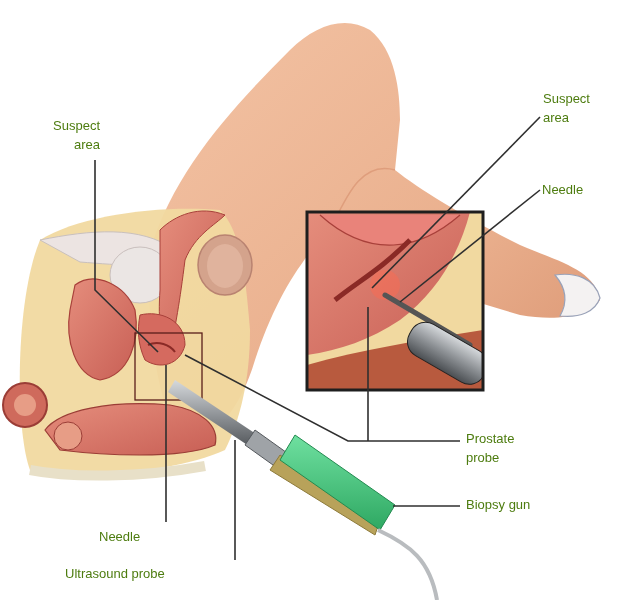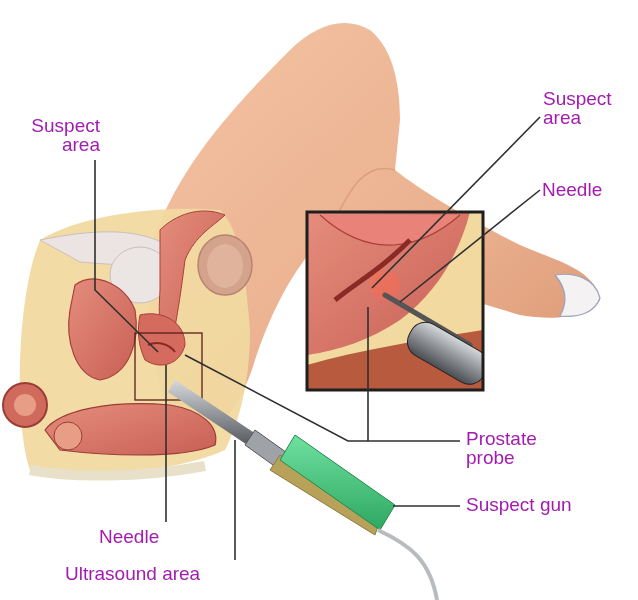--- a/index.html
+++ b/index.html
@@ -1,20 +1,20 @@
 <!DOCTYPE html>
 <html><head>
 <meta charset="utf-8">
 <style>
   html, body { margin: 0; padding: 0; background: #ffffff; }
   body { width: 638px; height: 600px; position: relative; overflow: hidden;
          font-family: "Liberation Sans", sans-serif; }
   .canvas { position: absolute; left: 0; top: 0; width: 638px; height: 600px; }
   .label { position: absolute; font-family: "Liberation Sans", sans-serif;
-           font-size: 19px; line-height: 19px; color: #a21caf; white-space: nowrap; }
+           font-size: 13px; line-height: 19px; color: #4d7c0f; white-space: nowrap; }
   .label.right { text-align: right; }
 </style>
 </head>
 <body>
 
 <svg class="canvas" viewBox="0 0 638 600" width="638" height="600" xmlns="http://www.w3.org/2000/svg">
   <defs>
     <linearGradient id="skinG" x1="0" y1="0" x2="1" y2="1">
       <stop offset="0" stop-color="#f3c3a4"></stop>
       <stop offset="0.6" stop-color="#eab08e"></stop>
@@ -111,17 +111,17 @@
   <div>area</div>
 </div>
 
 <div class="label" style="left:542px; top:180px;">Needle</div>
 
 <div class="label" style="left:466px; top:429px;">
   <div>Prostate</div>
   <div>probe</div>
 </div>
 
-<div class="label" style="left:466px; top:495px;">Suspect gun</div>
+<div class="label" style="left:466px; top:495px;">Biopsy gun</div>
 
 <div class="label" style="left:99px; top:527px;">Needle</div>
 
-<div class="label" style="left:65px; top:564px;">Ultrasound area</div>
+<div class="label" style="left:65px; top:564px;">Ultrasound probe</div>
 
 </body></html>

